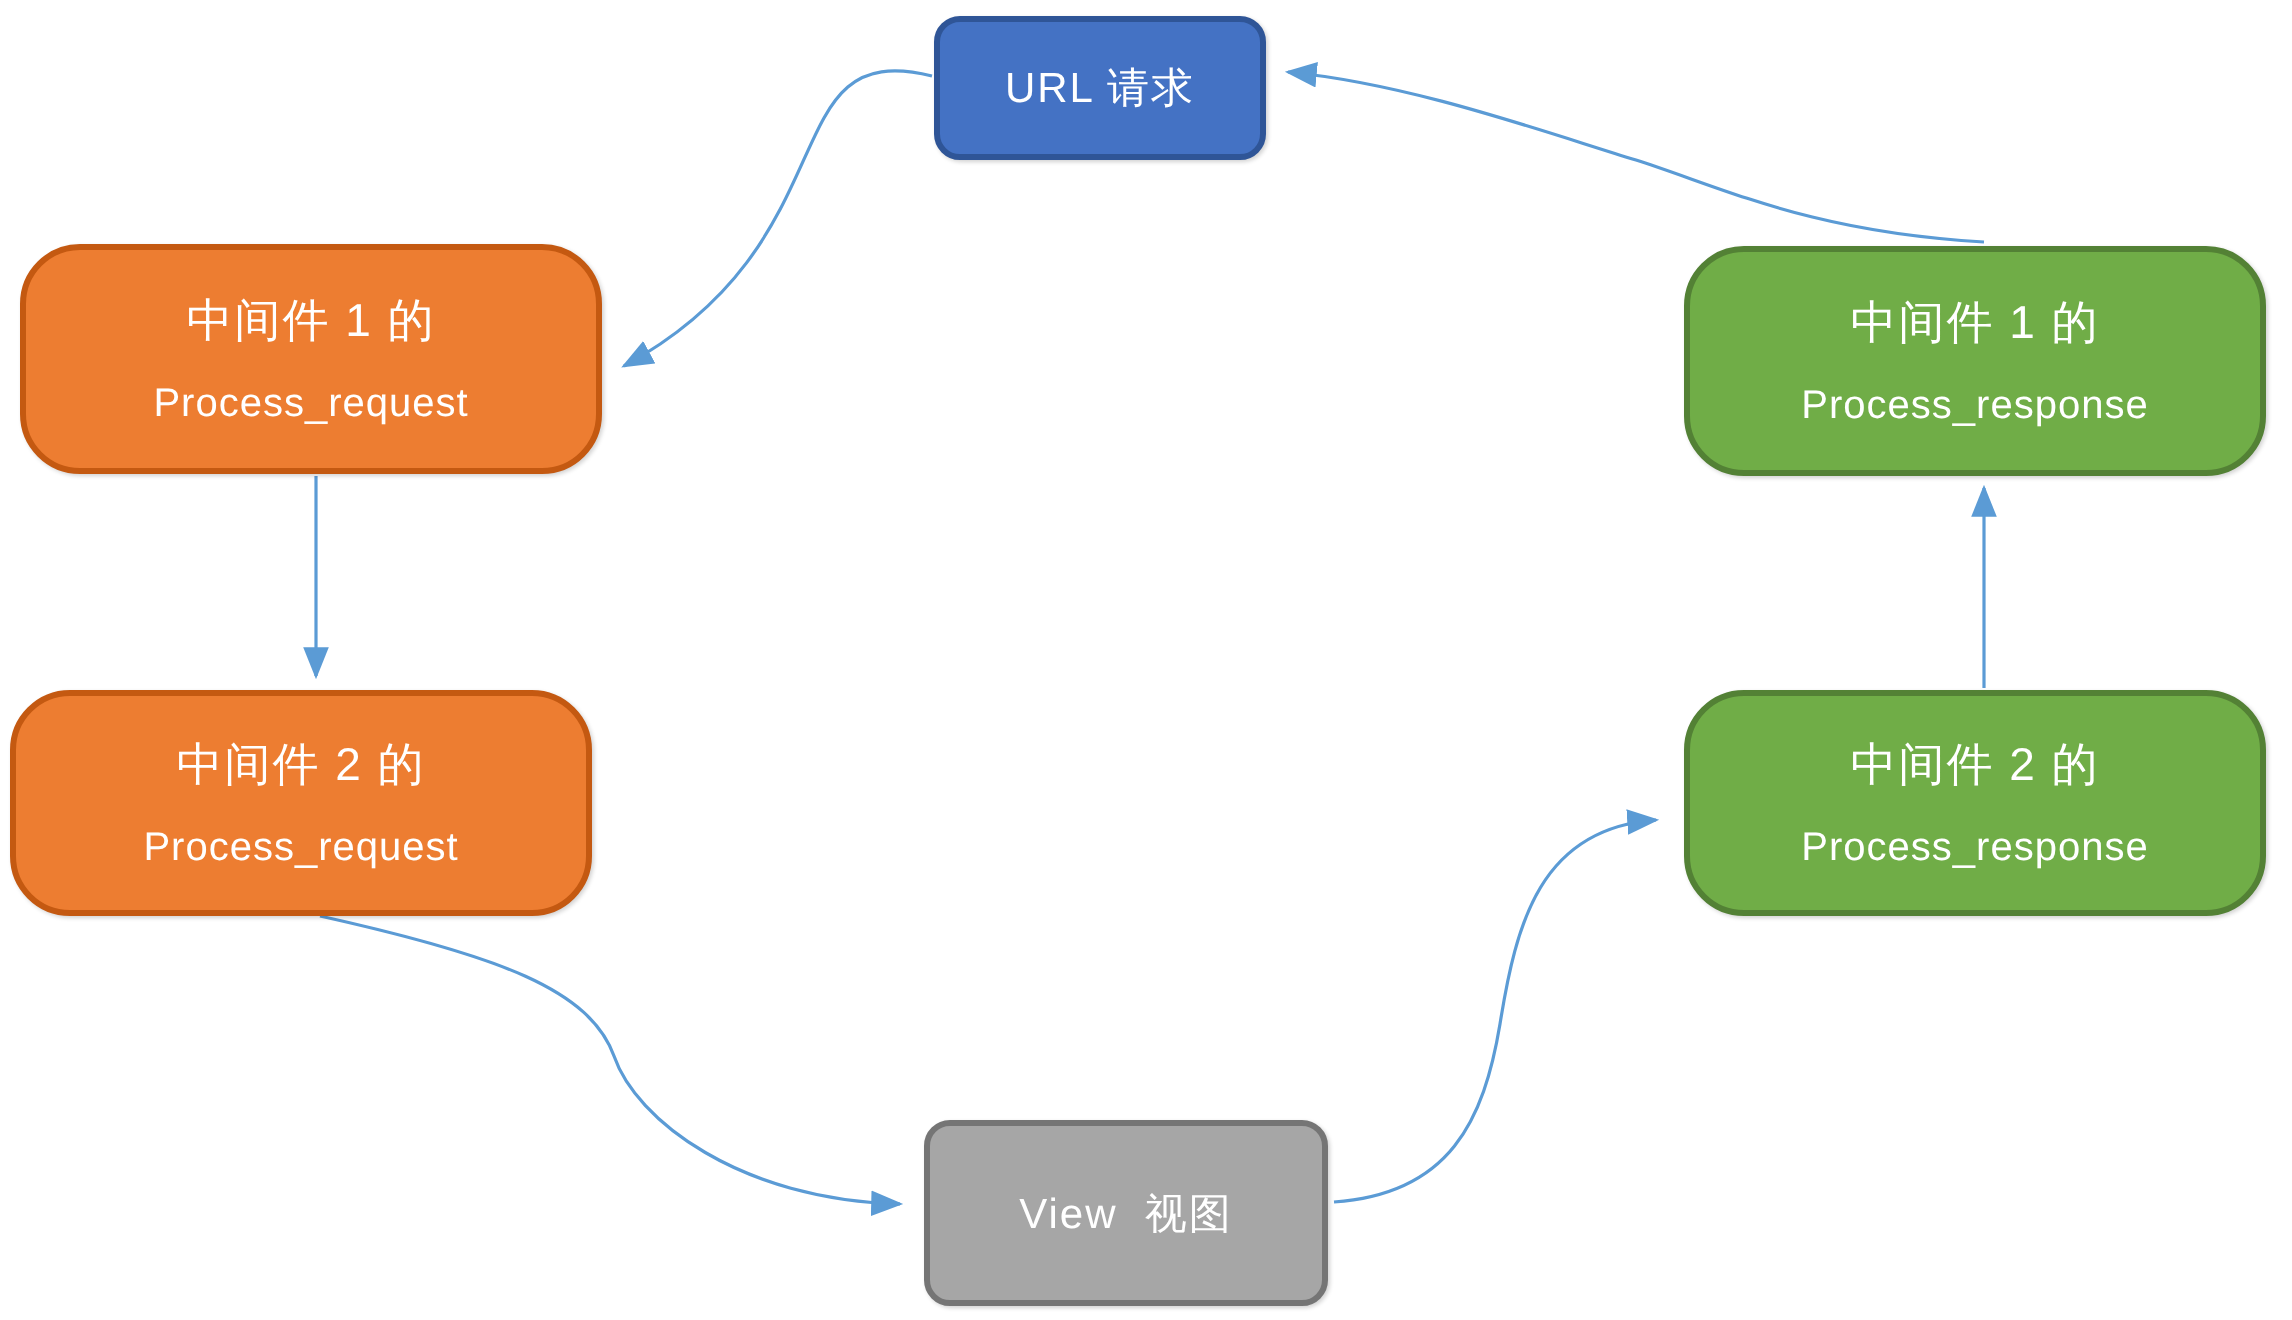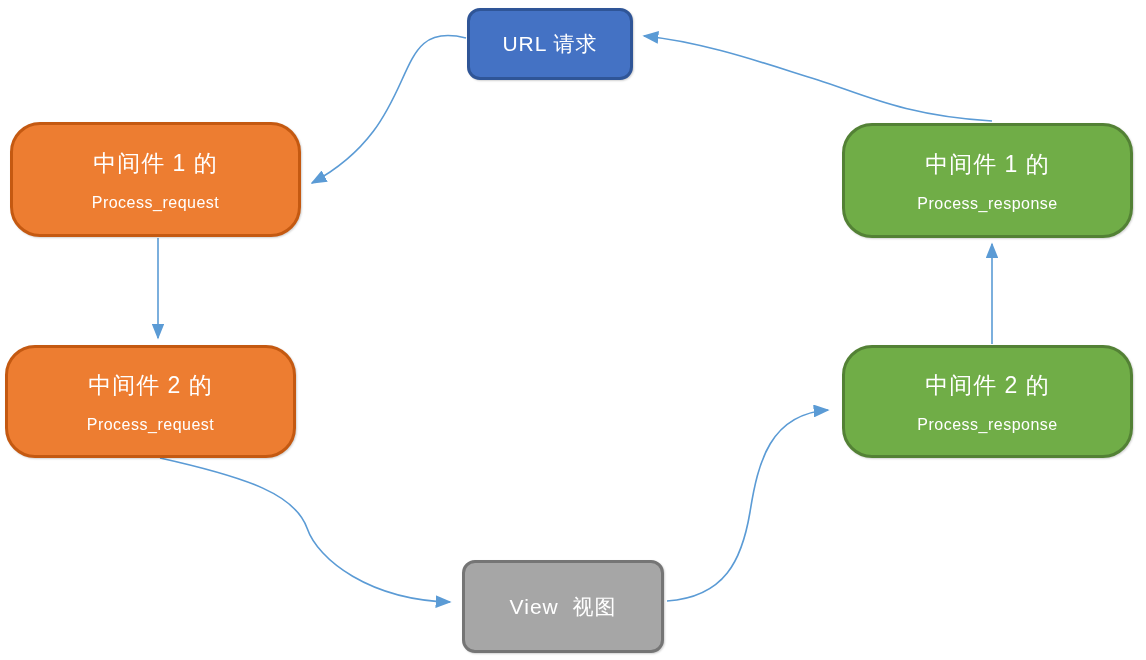--- a/index.html
+++ b/index.html
@@ -14,21 +14,21 @@
   .node {
     position:absolute;
     border:3px solid transparent;
     color:#ffffff;
     display:flex; flex-direction:column;
     align-items:center; justify-content:center;
     text-align:center;
     box-shadow:1px 1px 2px rgba(0,0,0,0.18);
   }
   .node .l1 { font-size:23px; letter-spacing:1px; white-space:pre; }
-  .node .l2 { font-size:16px; letter-spacing:0.5px; margin-top:15px; white-space:pre; }
+  .node .l2 { font-size:20px; letter-spacing:0.5px; margin-top:15px; white-space:pre; }
   .big   { width:291px; height:115px; border-radius:30px; }
   .small { border-radius:13px; }
   .small .l1 { font-size:21px; }
   #node-url  { left:467px; top:8px;   width:166px; height:72px; }
   #node-mw1-req  { left:10px;  top:122px; }
   #node-mw2-req  { left:5px;   top:345px; height:113px; }
   #node-view { left:462px; top:560px; width:202px; height:93px; }
   #node-mw2-resp { left:842px; top:345px; height:113px; }
   #node-mw1-resp { left:842px; top:123px; }
   svg.arrows { position:absolute; left:0; top:0; width:1146px; height:660px; pointer-events:none; }

